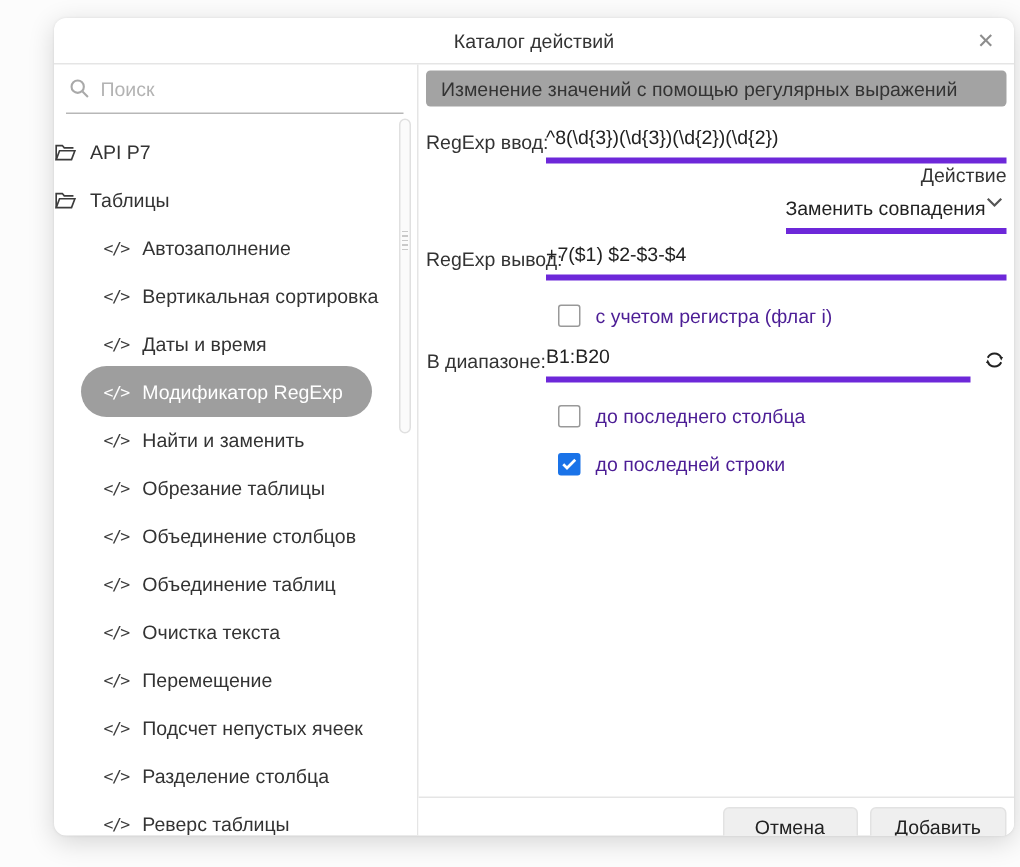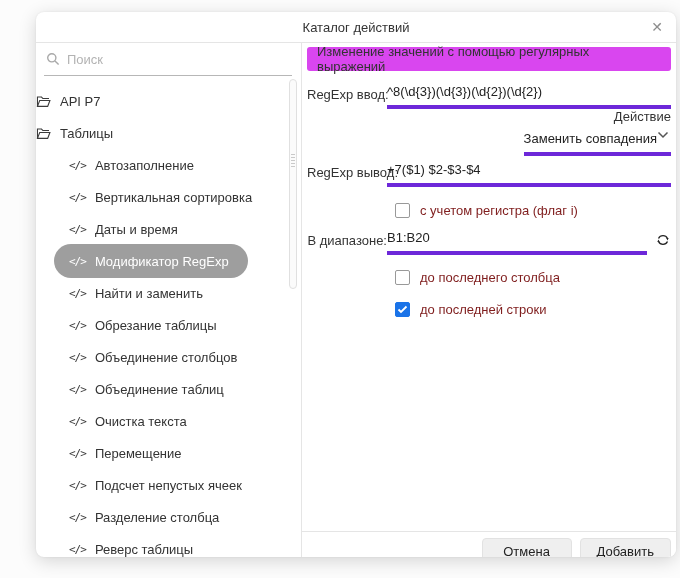--- a/index.html
+++ b/index.html
@@ -14,58 +14,58 @@
     position:absolute;left:36px;top:12px;width:640px;height:545px;
     background:#fff;border-radius:8px;overflow:hidden;
     box-shadow:0 4px 18px rgba(0,0,0,.16), 0 0 2px rgba(0,0,0,.08);
   }
   
   .titlebar{height:30px;border-bottom:1px solid #e5e5e5;display:flex;align-items:center;justify-content:center;position:relative;}
   .title{font-size:13px;color:#333;}
   .close{position:absolute;right:13px;top:50%;transform:translateY(-50%);color:#8d8d8d;font-size:14px;line-height:1;cursor:pointer;}
   .body{display:flex;height:514px;}
   
-  .sidebar{width:266px;flex:none;border-right:1px solid #e5e5e5;position:relative;box-sizing:border-box;overflow:hidden;}
+  .sidebar{width:243px;flex:none;border-right:1px solid #e5e5e5;position:relative;box-sizing:border-box;overflow:hidden;}
   .search{height:32px;margin:0 9px 0 8px;border-bottom:1px solid #b7b7b7;display:flex;align-items:center;gap:7px;padding:0 2px;}
   .search svg{flex:none;}
   .search input{border:none;outline:none;font-size:13px;color:#333;width:100%;background:transparent;padding:0;font-family:inherit;}
   .search input::placeholder{color:#b3b3b3;}
   .list{padding-top:9px;}
   .tree-item{height:32px;display:flex;align-items:center;gap:9px;font-size:13px;color:#333;cursor:pointer;white-space:nowrap;}
   .tree-item.lvl2{padding-left:33px;}
   .tree-item .icon{flex:none;display:flex;align-items:center;justify-content:center;}
   .code-glyph{font-family:"DejaVu Sans Mono", monospace;font-size:11px;color:#3c3c3c;letter-spacing:-1px;}
   .tree-item.selected{padding-left:18px;}
   .pill{display:inline-flex;align-items:center;gap:9px;background:#9e9e9e;border-radius:17px;height:34px;padding:0 19px 0 15px;color:#fff;}
   .pill .code-glyph{color:#fff;}
   .scrollbar{position:absolute;top:36px;right:4px;width:8px;height:210px;background:#fbfbfb;border:1px solid #e0e0e0;border-radius:5px;box-sizing:border-box;cursor:pointer;}
   .scrollbar::after{content:"";position:absolute;left:1px;right:1px;top:74px;height:13px;
     background:repeating-linear-gradient(to bottom,#c9c9c9 0 1px,transparent 1px 3px);}
   
   .panel{flex:1;position:relative;padding:4px 5px 0;box-sizing:border-box;}
-  .chip{height:24px;background:#d946ef;border-radius:3px;display:flex;align-items:center;padding:0 10px;font-size:13px;color:#333;}
+  .chip{height:24px;background:#a3a3a3;border-radius:3px;display:flex;align-items:center;padding:0 10px;font-size:13px;color:#333;}
   .frow{display:flex;align-items:flex-end;}
   .flabel{width:80px;flex:none;text-align:right;font-size:13px;color:#333;padding-bottom:7px;white-space:nowrap;}
   .fcontrol{flex:1;margin-left:0;border-bottom:4px solid #6d28d9;padding-bottom:6px;display:flex;align-items:flex-start;min-width:0;}
   .fcontrol input{border:none;outline:none;font-size:13px;color:#222;width:100%;background:transparent;padding:0;font-family:inherit;}
   .select-value{font-size:13px;color:#222;flex:1;}
   .chev{flex:none;margin-right:2px;display:flex;align-items:center;}
   .frow1{height:38px;}
   .frow2{height:39px;flex-direction:column;}
   .frow3{height:39px;}
   .frow4{height:29px;}
   .sync-btn{flex:none;margin-left:8px;padding-bottom:7px;cursor:pointer;display:flex;align-items:center;}
   .cb-row{display:flex;align-items:center;gap:10px;height:32px;margin-left:88px;cursor:pointer;}
   .cb-gap{margin-top:7px;}
   .cb-gap2{margin-top:6px;}
   .cb-box{width:15px;height:15px;flex:none;border:1px solid #999;border-radius:2px;background:#fff;box-sizing:border-box;display:flex;align-items:center;justify-content:center;}
   .cb-box svg{visibility:hidden;}
   .cb-row[data-checked="true"] .cb-box{background:#1a73e8;border-color:#1a73e8;}
   .cb-row[data-checked="true"] .cb-box svg{visibility:visible;}
-  .cb-label{font-size:13px;color:#7f1d1d;}
+  .cb-label{font-size:13px;color:#4c1d95;}
   .footer{position:absolute;left:0;right:0;bottom:0;height:26px;border-top:1px solid #e5e5e5;box-sizing:border-box;
     display:flex;justify-content:flex-end;align-items:flex-start;gap:8px;padding:6px 5px 0;background:#fff;}
   .btn{height:26px;min-width:90px;box-sizing:border-box;background:#efefef;border:1px solid #e2e2e2;border-radius:4px;
     font-size:13px;color:#222;display:flex;align-items:center;justify-content:center;padding:0 16px;cursor:pointer;font-family:inherit;}
 </style>
 </head>
 <body>
 
 <div class="dialog">
 

